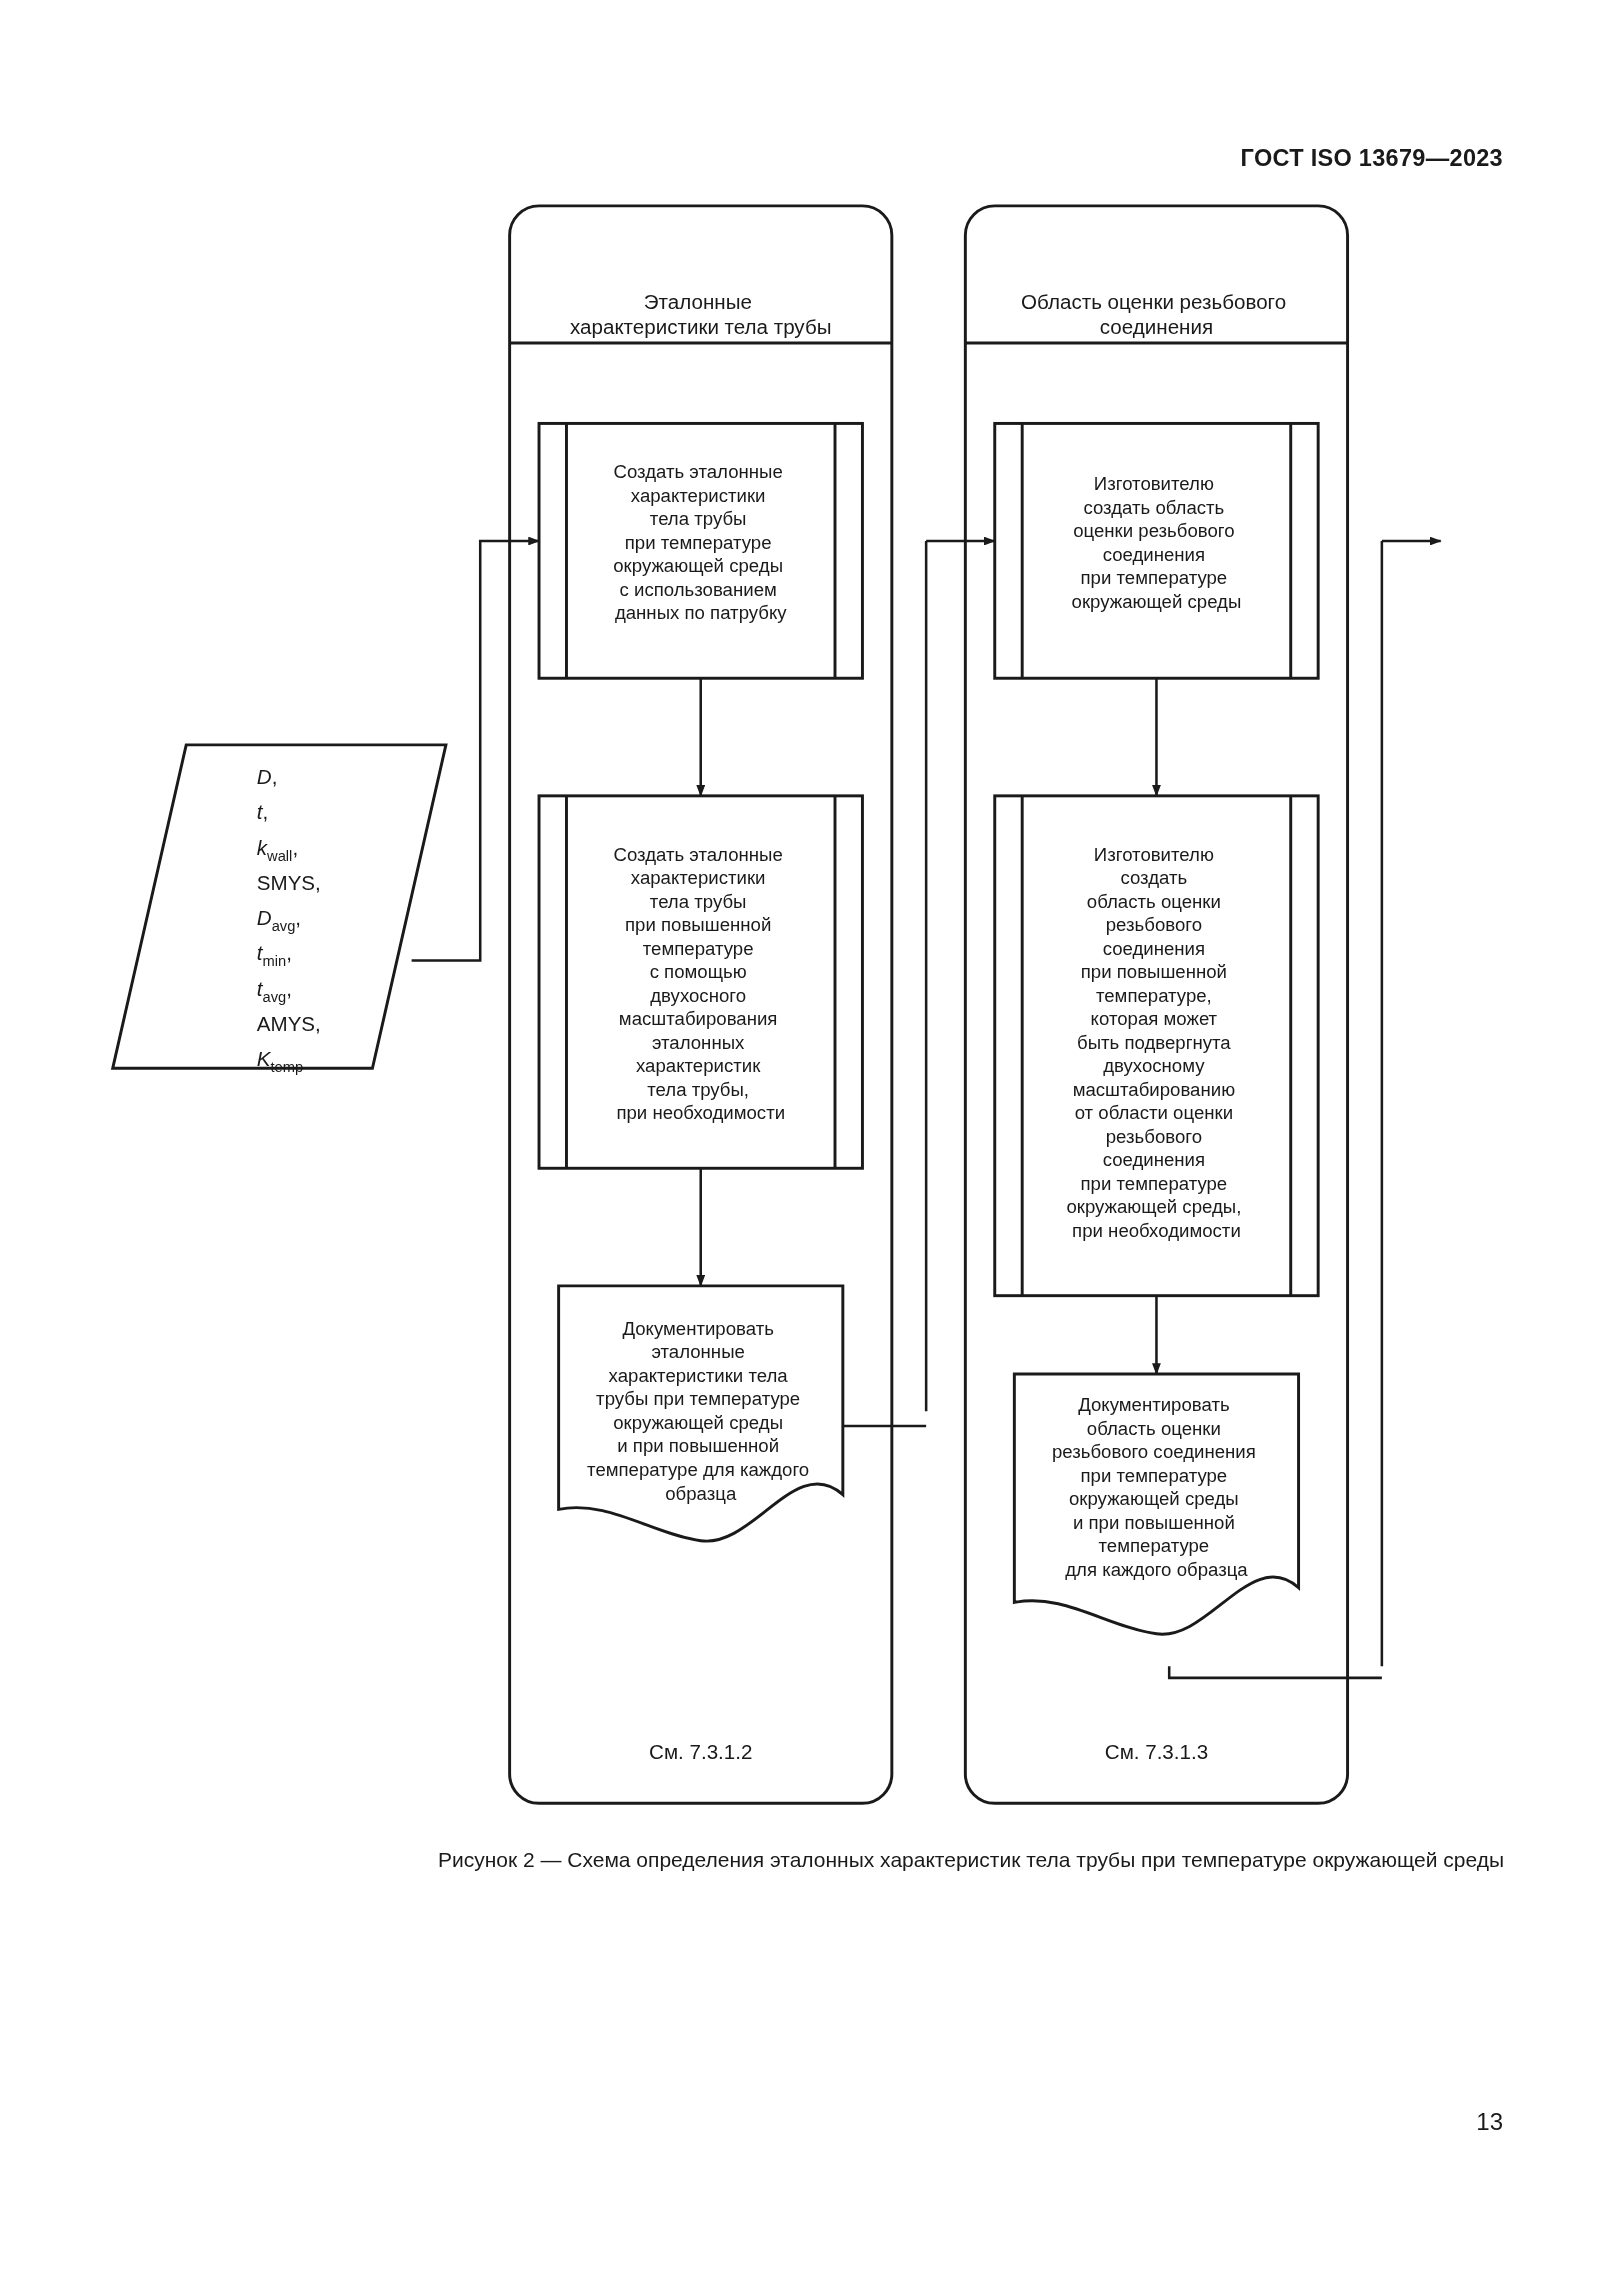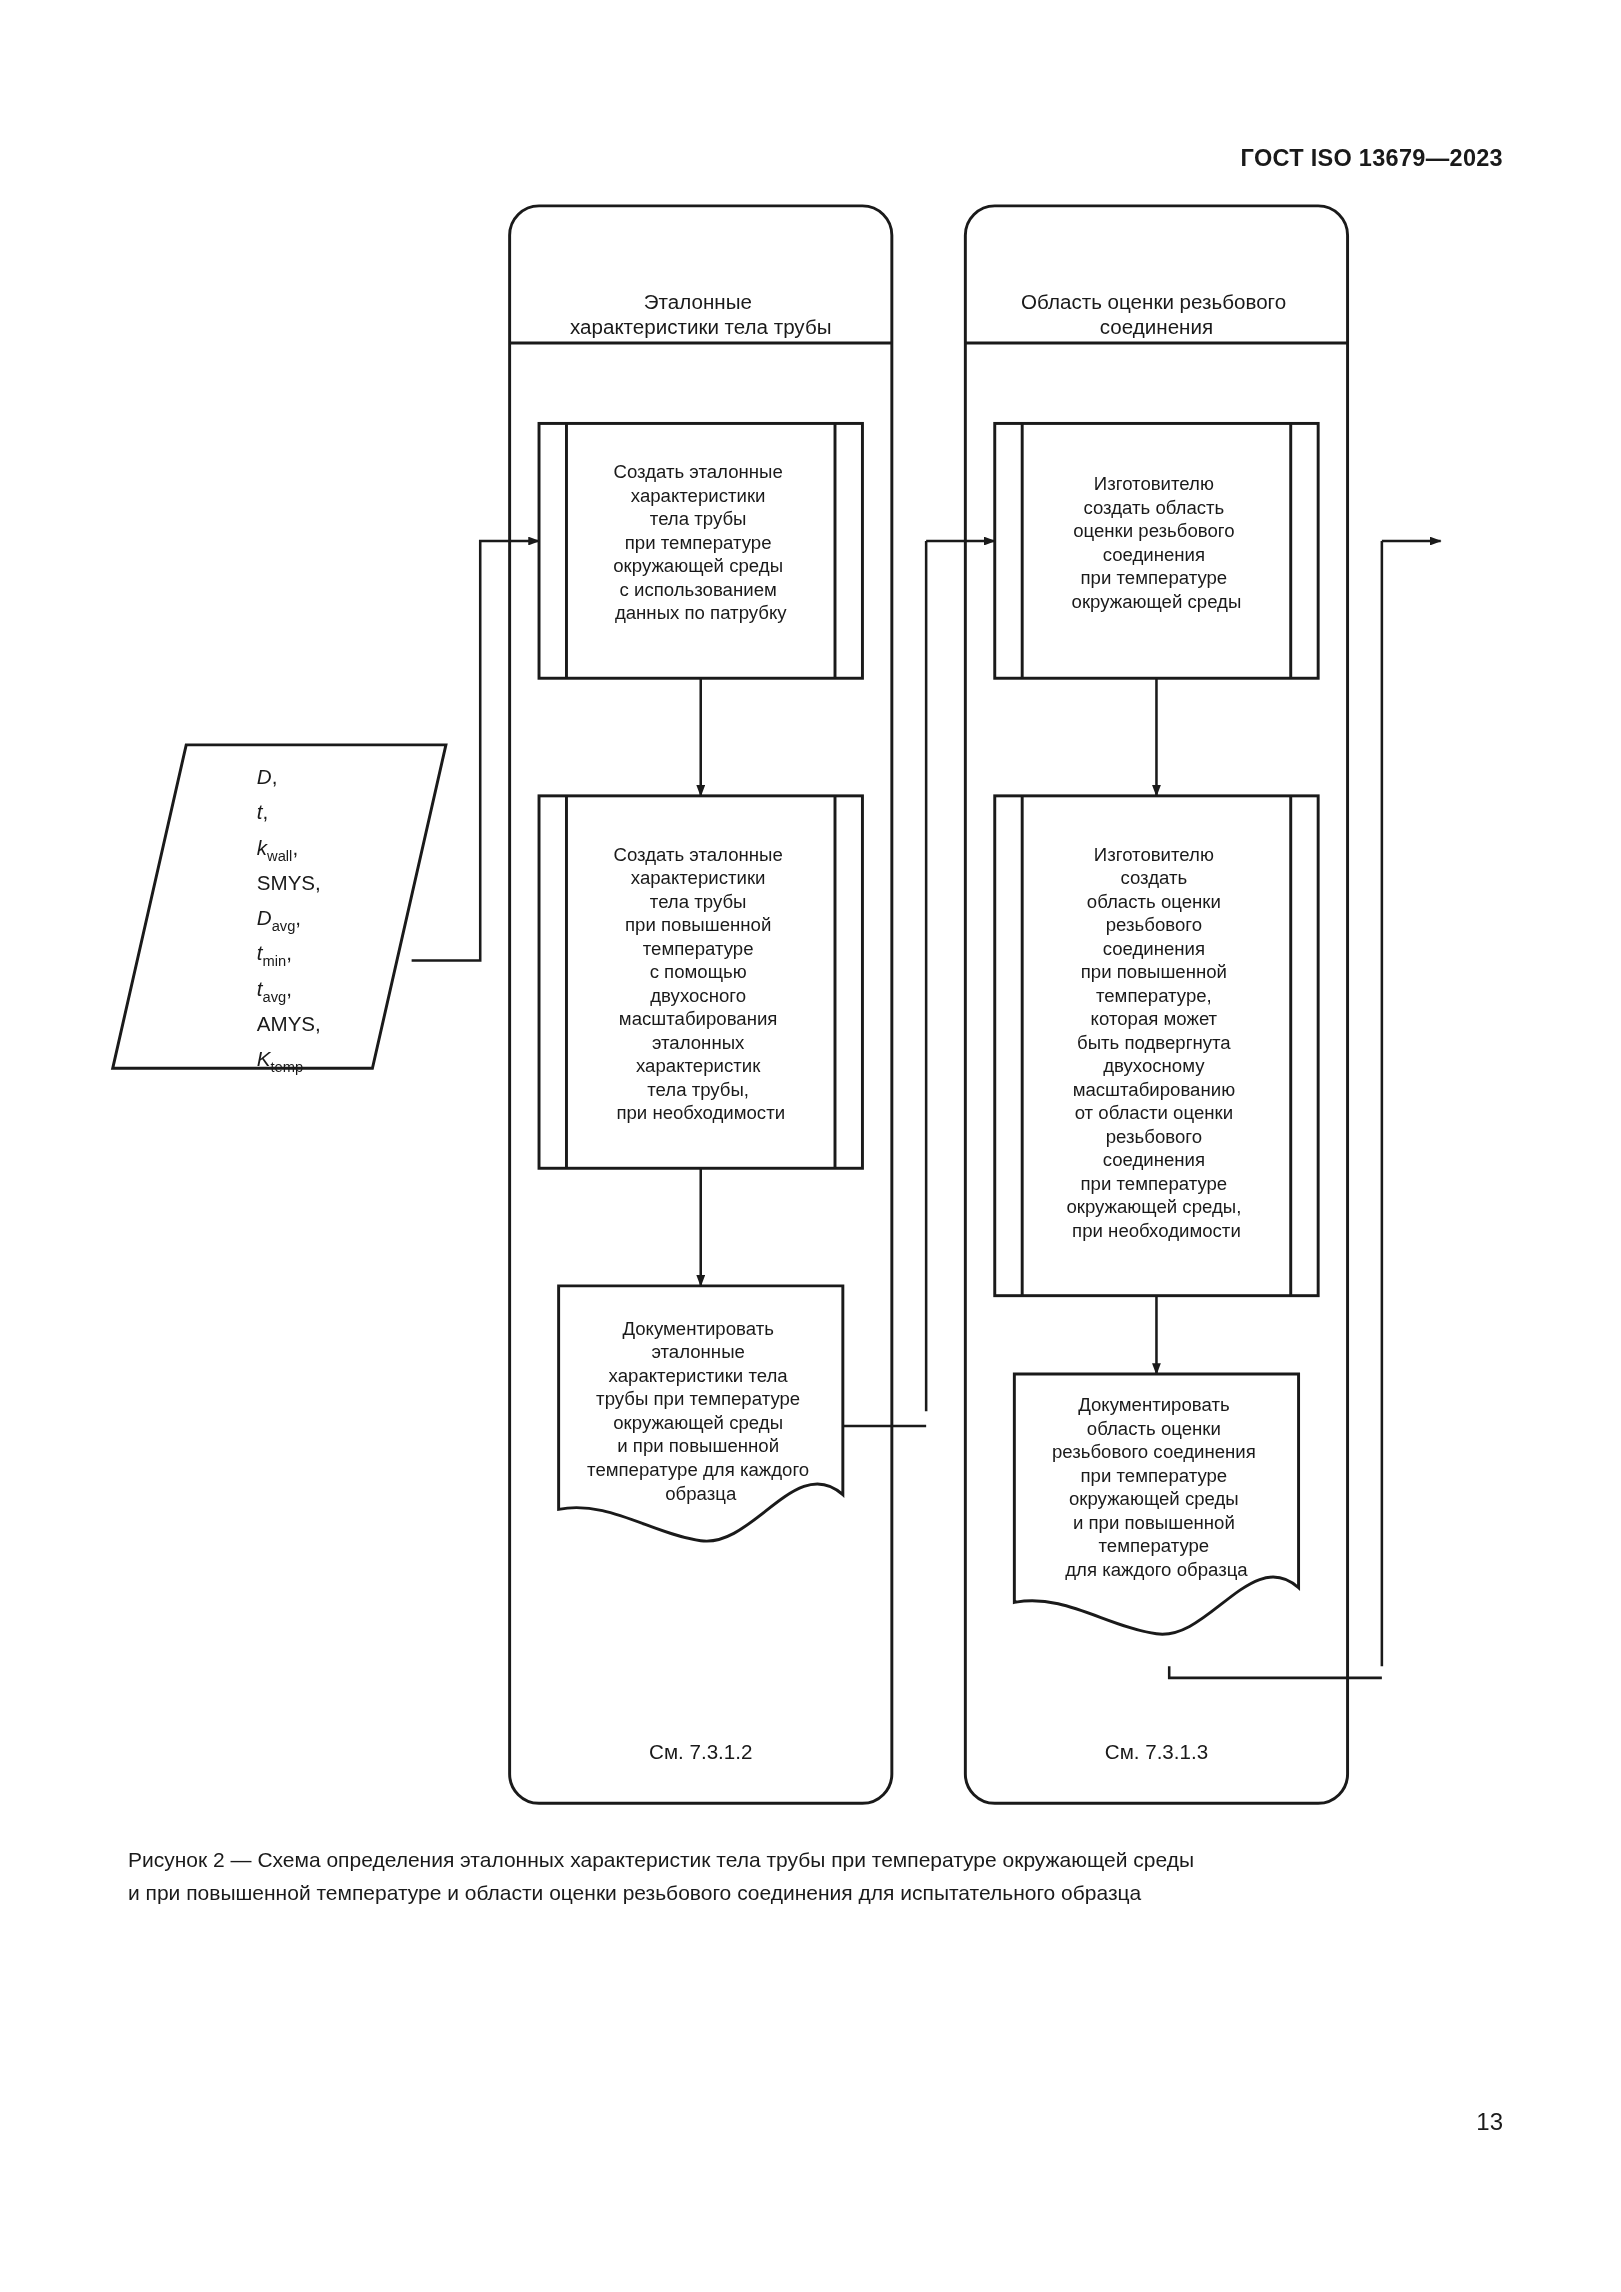--- a/index.html
+++ b/index.html
@@ -42,24 +42,24 @@
     position: absolute;
     left: 0;
     top: 0;
     width: 1621px;
     height: 1921px;
   }
 
   
   #figure-caption {
     position: absolute;
-    left: 128px;
+    left: 118px;
     top: 1843px;
     width: 1386px;
-    text-align: left;
+    text-align: right;
     font-size: 21px;
     line-height: 33px;
     color: #1a1a1a;
   }
   #figure-caption .cap-line { display: block; }
 
   
   .flow-text {
     font-family: "Liberation Sans", sans-serif;
     font-size: 19px;
@@ -301,17 +301,16 @@
       <tspan x="1180" y="1560">и при повышенной</tspan>
       <tspan x="1180" y="1584">температуре</tspan>
       <tspan x="1180" y="1608">для каждого образца</tspan>
     </text>
   </g>
 
 </svg>
 
 <div id="figure-caption">
   <span class="cap-line">Рисунок 2 — Схема определения эталонных характеристик тела трубы при температуре окружающей среды</span>
-  <span class="cap-line">и при повышенной температуре и области оценки резьбового соединения для испытательного образца</span>
 </div>
 
 <div id="page-number">13</div>
 
 
 </body></html>

